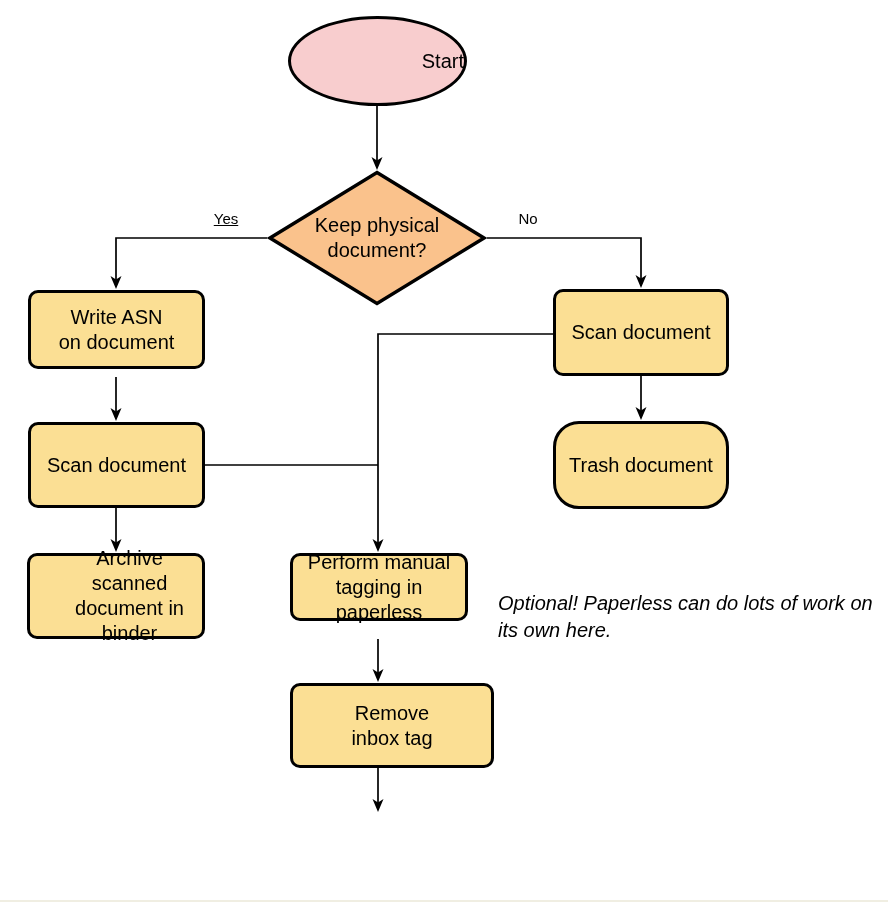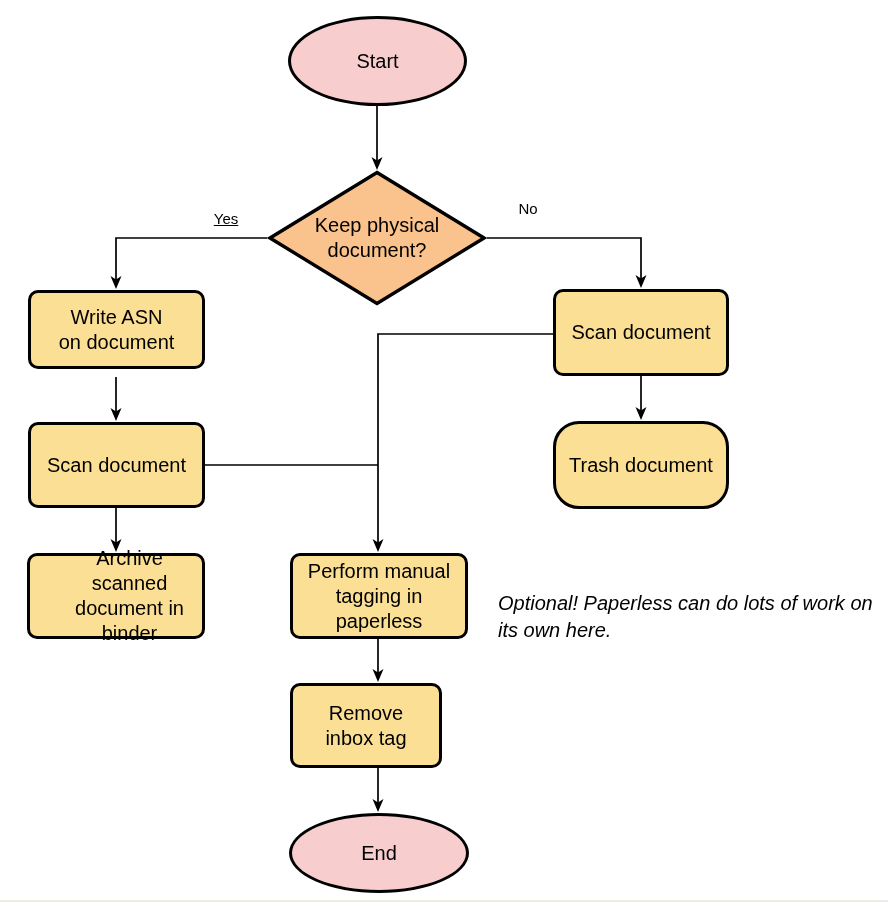--- a/index.html
+++ b/index.html
@@ -39,20 +39,21 @@
     text-align: center;
     font-size: 20px;
     line-height: 25px;
     white-space: pre-line;
   }
   .node .label { white-space: pre-line; }
   .terminal {
     background: var(--terminal-fill, #f8cdce);
     border: 3px solid var(--stroke, #000);
     border-radius: 50%;
+    justify-content: flex-end;
   }
   .process {
     background: var(--process-fill, #fbdf94);
     border: 3px solid var(--stroke, #000);
     border-radius: 10px;
     padding: 4px;
   }
   .decision {
     background: transparent;
   }
@@ -145,21 +146,21 @@
   <div class="node decision" style="left:267px; top:170px; width:220px; height:136px;">
     <svg viewBox="0 0 220 136">
       <polygon points="110,2.5 217,68 110,133.5 3,68"></polygon>
     </svg>
     <span class="label">Keep physical
 document?</span>
   </div>
 
   <div class="edge-label" style="left:201px; top:210px; width:50px;text-decoration:underline;">Yes</div>
 
-  <div class="edge-label" style="left:503px; top:200px; width:50px;">No</div>
+  <div class="edge-label" style="left:503px; top:210px; width:50px;">No</div>
 
   <div class="node process" style="left:28px; top:290px; width:177px; height:79px;">
     <span class="label">Write ASN
 on document</span>
   </div>
 
   <div class="node process" style="left:28px; top:422px; width:177px; height:86px;">
     <span class="label">Scan document</span>
   </div>
 
@@ -170,33 +171,30 @@
   </div>
 
   <div class="node process" style="left:553px; top:289px; width:176px; height:87px;">
     <span class="label">Scan document</span>
   </div>
 
   <div class="node process" style="left:553px; top:421px; width:176px; height:88px;border-radius:26px;">
     <span class="label">Trash document</span>
   </div>
 
-  <div class="node process" style="left:290px; top:553px; width:178px; height:86px;">
+  <div class="node process" style="left:290px; top:553px; width:178px; height:68px;">
     <span class="label">Perform manual
 tagging in
 paperless</span>
   </div>
 
   <div class="note" style="left:498px; top:590px; width:404px;">Optional! Paperless can do lots of work on
 its own here.</div>
 
-  <div class="node process" style="left:290px; top:683px; width:152px; height:85px;">
+  <div class="node process" style="left:290px; top:683px; width:204px; height:85px;">
     <span class="label">Remove
 inbox tag</span>
   </div>
 
-  <div class="node terminal" style="left:289px; top:813px; width:180px; height:80px;">
-    <span class="label">End</span>
-  </div>
 
   <div class="bottom-line"></div>
 
 </div>
 
 </body></html>

